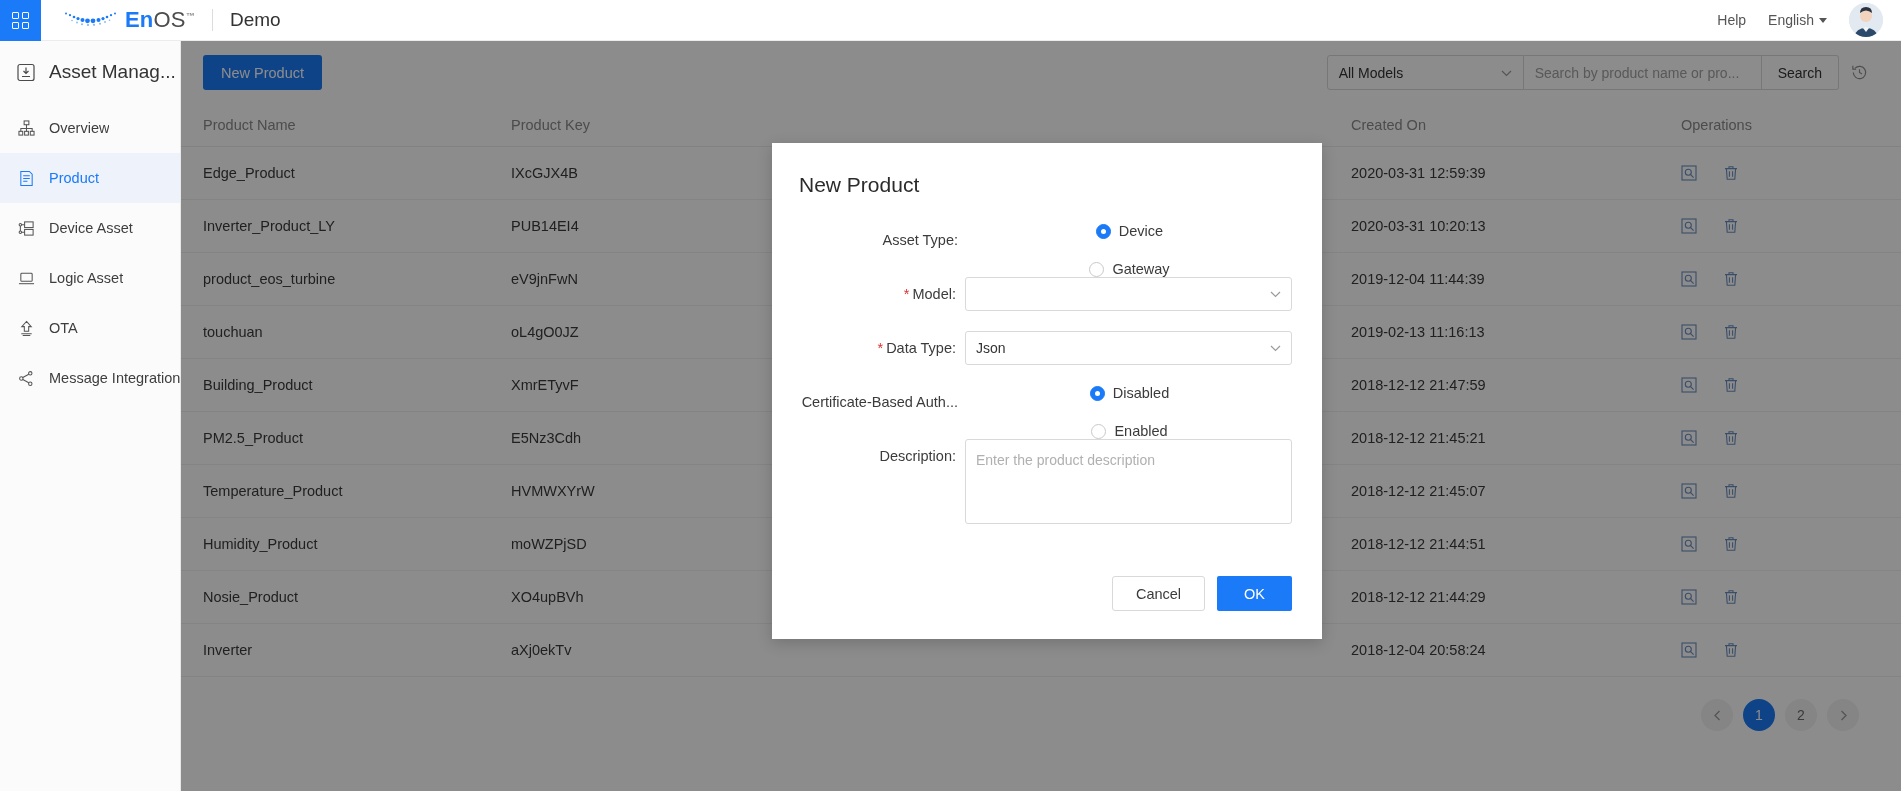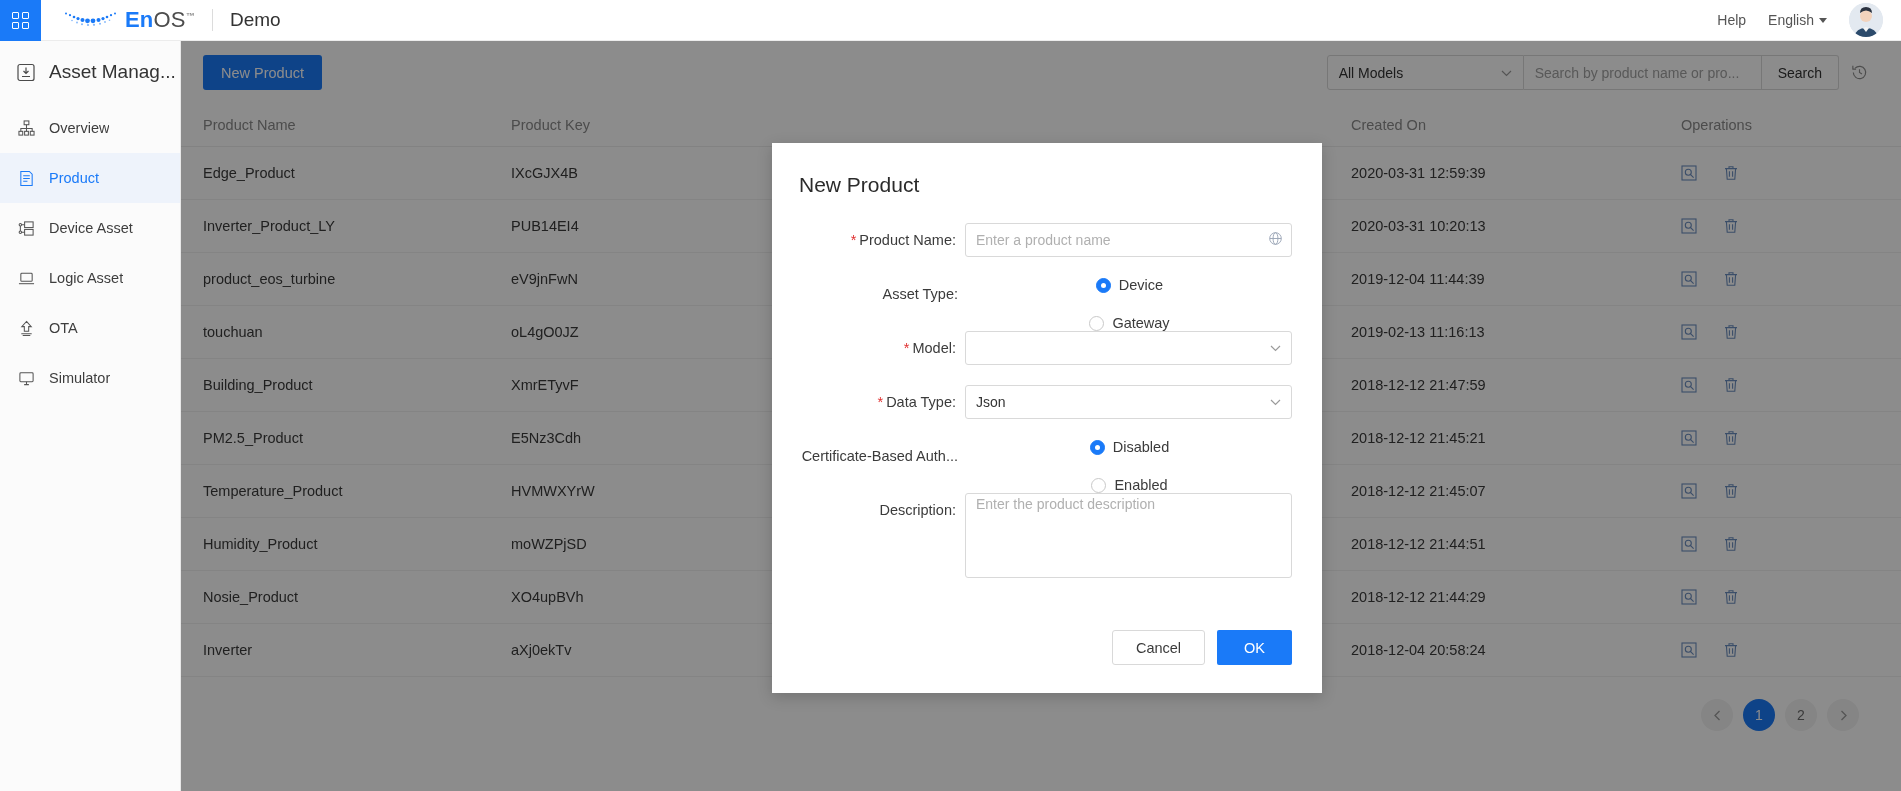--- a/index.html
+++ b/index.html
@@ -165,21 +165,21 @@
   .radio { display: flex; align-items: center; gap: 8px; cursor: pointer; font-size: 14.5px; color: #3b3b3b; }
   .rdot { width: 15px; height: 15px; border-radius: 50%; border: 1px solid #c9c9c9; background: #fff; position: relative; flex: none; }
   .radio.on .rdot { border-color: #1a7af8; background: #1a7af8; }
   .radio.on .rdot::after {
     content: ""; position: absolute; left: 4.2px; top: 4.2px;
     width: 5px; height: 5px; border-radius: 50%; background: #fff;
   }
   .radio-gap { width: 30px; }
   .tarea {
     width: 327px; height: 85px; border: 1px solid #d9d9d9; border-radius: 3px;
-    padding: 2px 10px; font-size: 14px; color: #333; font-family: inherit;
+    padding: 12px 10px; font-size: 14px; color: #333; font-family: inherit;
     resize: none; outline: none;
   }
   .tarea::placeholder { color: #b0b0b0; }
   .modal-foot { display: flex; justify-content: flex-end; gap: 12px; padding: 20px 30px 28px 0; }
   .btn-cancel {
     height: 35px; padding: 0 23px; border: 1px solid #d9d9d9; background: #fff;
     border-radius: 3px; font-size: 14.5px; color: #3b3b3b; cursor: pointer; font-family: inherit;
   }
   .btn-ok {
     height: 35px; padding: 0 27px; border: none; background: #1a7af8; color: #fff;
@@ -309,30 +309,32 @@
     <div class="sb-item">
       <span class="sb-ico">
         <svg width="17" height="17" viewBox="0 0 18 18" fill="none" stroke="currentColor" stroke-width="1.1">
           <path d="M9 1.5 L14 7 H11.3 V12 H6.7 V7 H4 Z"></path>
             <path d="M3.5 14.5h11M5 16.5h8"></path>
         </svg>
       </span>
       <span class="sb-label">OTA</span>
     </div>
 
-
     <div class="sb-item">
       <span class="sb-ico">
         <svg width="17" height="17" viewBox="0 0 18 18" fill="none" stroke="currentColor" stroke-width="1.1">
-          <rect x="2" y="3" width="14" height="9.5" rx="1"></rect>
-            <path d="M6.5 15.5h5M9 12.5v3"></path>
+          <circle cx="13" cy="3.5" r="1.8"></circle>
+            <circle cx="3.5" cy="9" r="1.8"></circle>
+            <circle cx="13" cy="14.5" r="1.8"></circle>
+          <path d="M11.4 4.5 5.1 8M5.1 10 11.4 13.5"></path>
         </svg>
       </span>
-      <span class="sb-label">Simulator</span>
-    </div>
+      <span class="sb-label">Message Integration</span>
+    </div>
+
   </div>
 
   <div class="content">
 
     <div class="toolbar">
       <button class="btn-primary">New Product</button>
       <div class="toolbar-right">
         <div class="select-box">
           <span>All Models</span>
           <span class="chev">
@@ -602,37 +604,20 @@
       </div>
     </div>
   </div>
 
   <div class="overlay"></div>
 
   <div class="modal">
     <div class="modal-title">New Product</div>
     <div class="modal-body">
 
-      <div class="frow">
-        <div class="flabel">
-          <span class="req">*</span><span>Product Name</span>:
-        </div>
-        <div class="fctl">
-          <div class="inp-wrap">
-            <input class="inp" type="text" placeholder="Enter a product name" style="">
-            <span class="inp-suffix">
-              <svg width="15" height="15" viewBox="0 0 16 16" fill="none" stroke="currentColor" stroke-width="1">
-                <circle cx="8" cy="8" r="6.2"></circle>
-                  <ellipse cx="8" cy="8" rx="2.6" ry="6.2"></ellipse>
-                  <path d="M1.9 8h12.2"></path>
-              </svg>
-            </span>
-          </div>
-        </div>
-      </div>
 
       <div class="frow">
         <div class="flabel"><span>Asset Type</span>:</div>
         <div class="fctl">
           <div class="radio-row">
             <label class="radio on">
               <span class="rdot"></span>
               <span>Device</span>
             </label>
             <span class="radio-gap"></span>

